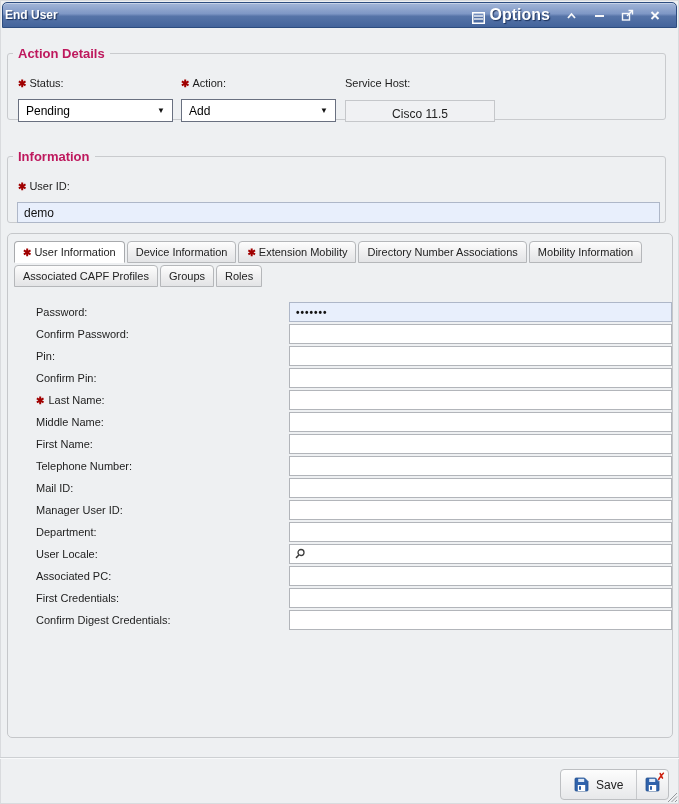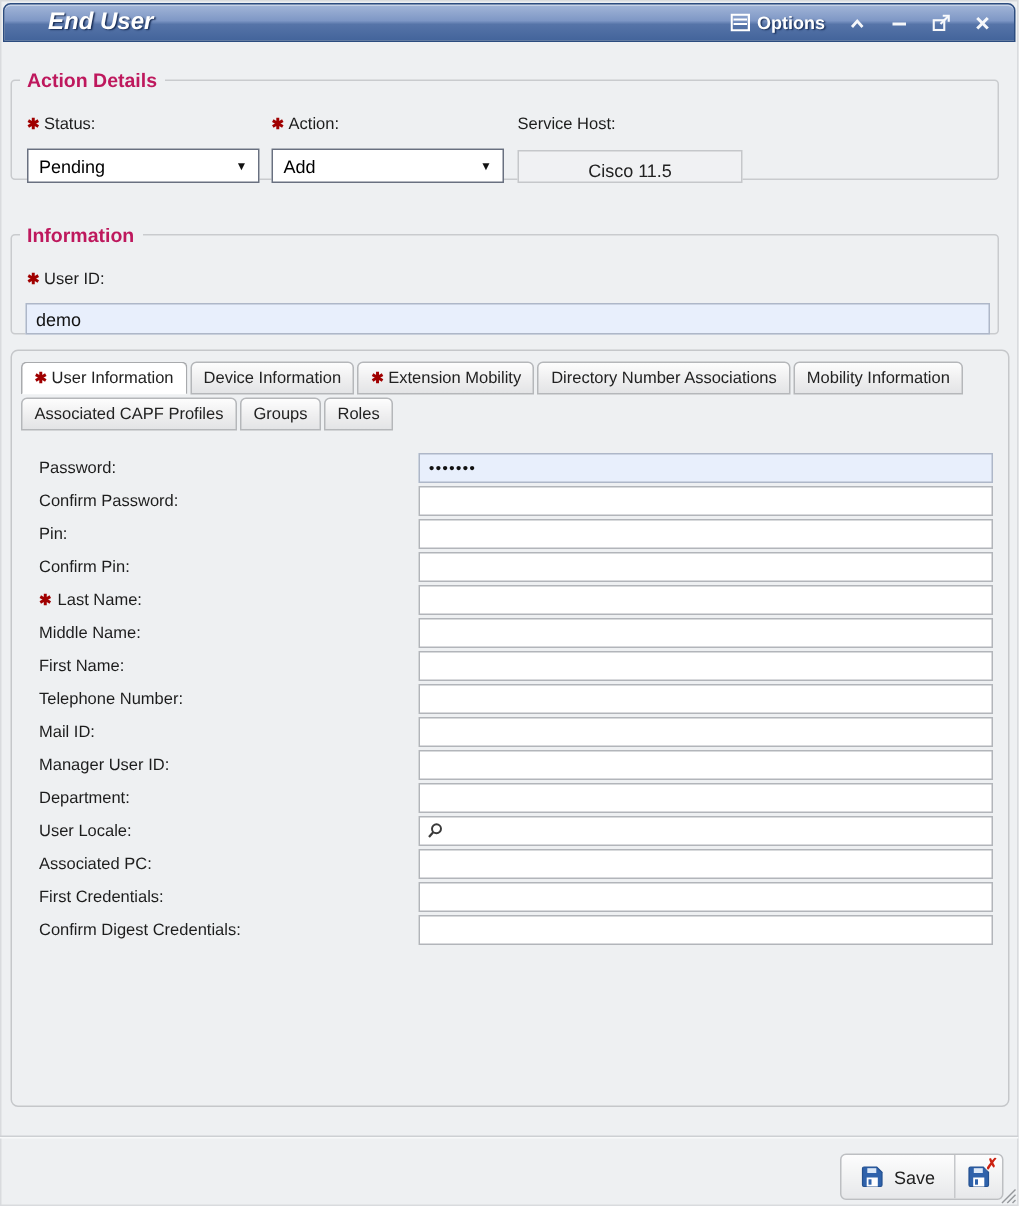--- a/index.html
+++ b/index.html
@@ -11,26 +11,26 @@
   }
   
   .titlebar{
     position:absolute;left:2px;top:2px;width:675px;height:26px;box-sizing:border-box;
     border:1px solid #2c4c7f;border-radius:5px 5px 0 0;
     background:linear-gradient(180deg,#a3b6d8 0%,#7e97c5 45%,#5674a8 55%,#43649b 100%);
     box-shadow:inset 0 1px 0 rgba(255,255,255,.4);
     display:flex;align-items:center;
   }
   .title{
-    margin-left:29px;font-size:16px;font-weight:bold;font-style:italic;color:#ffffff;
+    margin-left:2px;font-size:12px;font-weight:bold;color:#ffffff;
     text-shadow:1px 1px 1px rgba(18,38,78,.9);
   }
   .tb-right{margin-left:auto;display:flex;align-items:center;gap:15px;margin-right:15px;}
-  .options-btn{display:flex;align-items:center;gap:5px;color:#fff;font-weight:bold;
-    font-size:12px;text-shadow:1px 1px 1px rgba(18,38,78,.85);cursor:pointer;}
+  .options-btn{display:flex;align-items:flex-end;gap:5px;color:#fff;font-weight:bold;
+    font-size:16px;text-shadow:1px 1px 1px rgba(18,38,78,.85);cursor:pointer;}
   .tb-ctl{display:block;cursor:pointer;opacity:.95;}
   
   fieldset.box{
     position:absolute;left:7px;width:659px;height:74px;box-sizing:border-box;
     border:1px solid #c9cbce;border-radius:3px;margin:0;padding:0;background:transparent;
   }
   #fs-action{top:46px;}
   #fs-info{top:149px;}
   legend{margin-left:5px;padding:0 5px;font-size:13px;font-weight:bold;color:#be185d;}
   .fl{position:absolute;font-size:11px;color:#1d1d1d;white-space:nowrap;display:flex;align-items:center;}
@@ -60,21 +60,21 @@
   .tab{
     box-sizing:border-box;height:22px;padding:0 8px;font-size:11px;color:#222;
     background:linear-gradient(180deg,#fdfdfd,#ededee 60%,#e3e4e6);
     border:1px solid #b5b7ba;border-radius:4px 4px 0 0;cursor:pointer;white-space:nowrap;
     display:flex;align-items:center;gap:2px;
   }
   .tab.active{background:#fff;border-color:#a8aaad;border-bottom-color:#fff;}
   .tab .req{margin-right:1px;}
   
   .formrows{position:absolute;left:0;top:67px;width:100%;}
-  .frow{display:flex;align-items:center;height:22px;padding-left:18px;box-sizing:border-box;}
+  .frow{display:flex;align-items:center;height:22px;padding-left:18px;box-sizing:border-box;justify-content:flex-end;}
   .frow .lbl{width:253px;font-size:11px;color:#1d1d1d;display:flex;align-items:center;}
   .frow .lbl .req{margin-right:4px;}
   .finput{width:383px;height:20px;}
   .pw{font-size:10px;font-weight:bold;letter-spacing:1px;}
   .inputwrap{position:relative;width:383px;height:20px;}
   .inputwrap .finput{width:100%;height:100%;padding-left:20px;}
   .inputwrap svg{position:absolute;left:5px;top:4px;}
   
   .footer-sep{position:absolute;left:0;top:757px;width:679px;height:1px;background:#cdd0d3;
     box-shadow:0 1px 0 #f8f9fa;}

